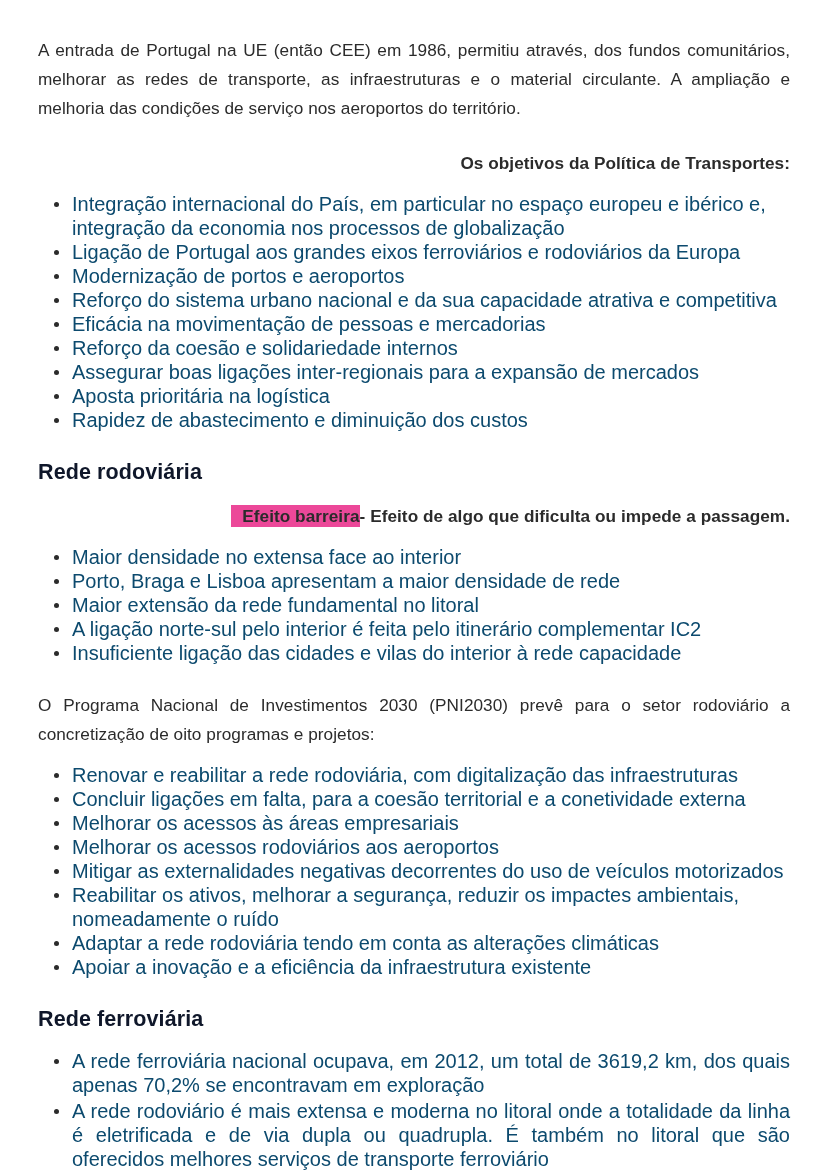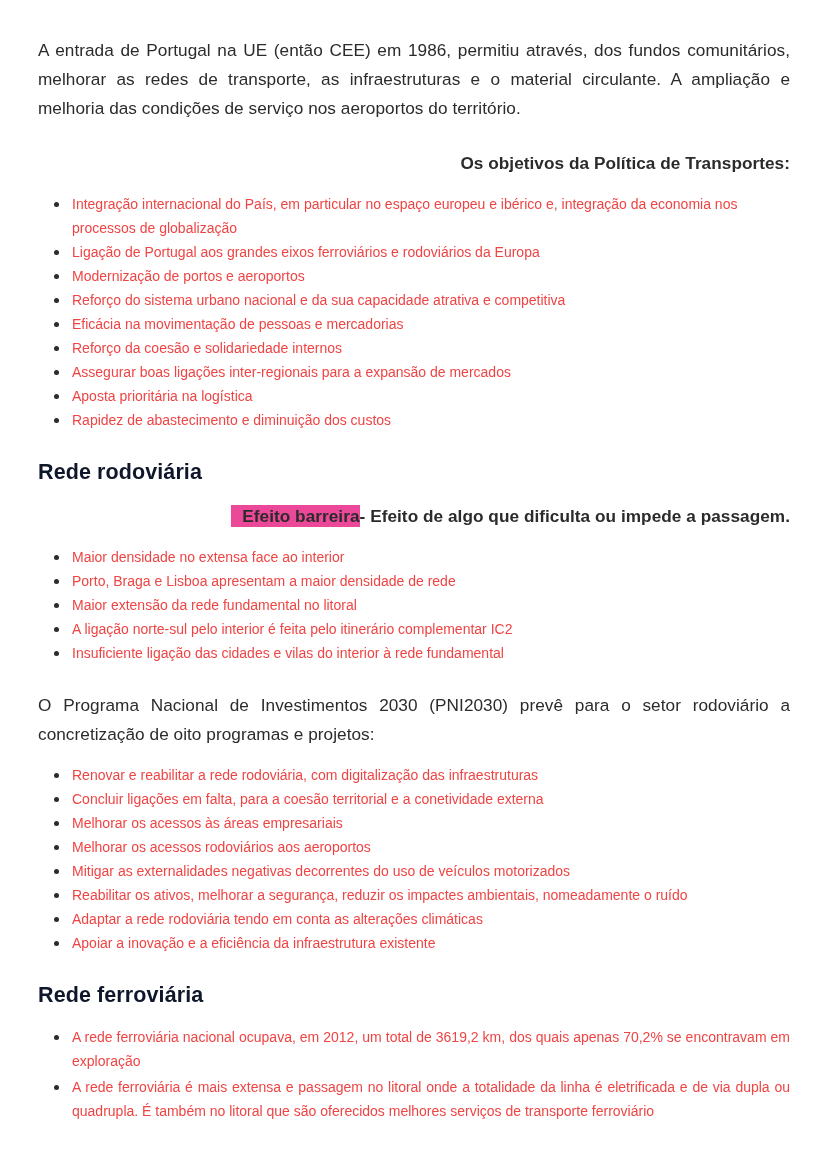--- a/index.html
+++ b/index.html
@@ -55,24 +55,24 @@
     line-height: 28px;
   }
   ul.bullets {
     list-style: none;
     margin: 0 0 0 0;
     padding: 0;
   }
   ul.bullets li {
     position: relative;
     padding-left: 34px;
-    font-size: 14px;
+    font-size: 20px;
     line-height: 24px;
     margin-bottom: 0px;
-    color: #ef4444;
+    color: #0c4a6e;
     text-align: left;
   }
   ul.bullets.justified li {
     text-align: justify;
     text-justify: inter-word;
   }
   ul.bullets li::before {
     content: "";
     position: absolute;
     left: 16px;
@@ -120,37 +120,37 @@
 
     <p class="para plain">
       <span class="hl">Efeito barreira</span><span>-</span><span> Efeito de algo que dificulta ou impede a passagem.</span>
     </p>
 
     <ul class="bullets list-rodo-carac">
       <li>Maior densidade no extensa face ao interior</li>
       <li>Porto, Braga e Lisboa apresentam a maior densidade de rede</li>
       <li>Maior extensão da rede fundamental no litoral</li>
       <li>A ligação norte-sul pelo interior é feita pelo itinerário complementar IC2</li>
-      <li>Insuficiente ligação das cidades e vilas do interior à rede fundamental</li>
+      <li>Insuficiente ligação das cidades e vilas do interior à rede capacidade</li>
     </ul>
 
     <p class="para intro2">O Programa Nacional de Investimentos 2030 (PNI2030) prevê para o setor rodoviário a concretização de oito programas e projetos:</p>
 
     <ul class="bullets list-rodo-prog">
       <li>Renovar e reabilitar a rede rodoviária, com digitalização das infraestruturas</li>
       <li>Concluir ligações em falta, para a coesão territorial e a conetividade externa</li>
       <li>Melhorar os acessos às áreas empresariais</li>
       <li>Melhorar os acessos rodoviários aos aeroportos</li>
       <li>Mitigar as externalidades negativas decorrentes do uso de veículos motorizados</li>
       <li>Reabilitar os ativos, melhorar a segurança, reduzir os impactes ambientais, nomeadamente o ruído</li>
       <li>Adaptar a rede rodoviária tendo em conta as alterações climáticas</li>
       <li>Apoiar a inovação e a eficiência da infraestrutura existente</li>
     </ul>
 
     <h2 class="heading">Rede ferroviária</h2>
 
     <ul class="bullets justified list-ferro">
       <li>A rede ferroviária nacional ocupava, em 2012, um total de 3619,2 km, dos quais apenas 70,2% se encontravam em exploração</li>
-      <li>A rede ferroviária é mais extensa e passagem no litoral onde a totalidade da linha é eletrificada e de via dupla ou quadrupla. É também no litoral que são oferecidos melhores serviços de transporte ferroviário</li>
+      <li>A rede rodoviário é mais extensa e moderna no litoral onde a totalidade da linha é eletrificada e de via dupla ou quadrupla. É também no litoral que são oferecidos melhores serviços de transporte ferroviário</li>
     </ul>
 
   </div>
 </div>
 
 </body></html>

